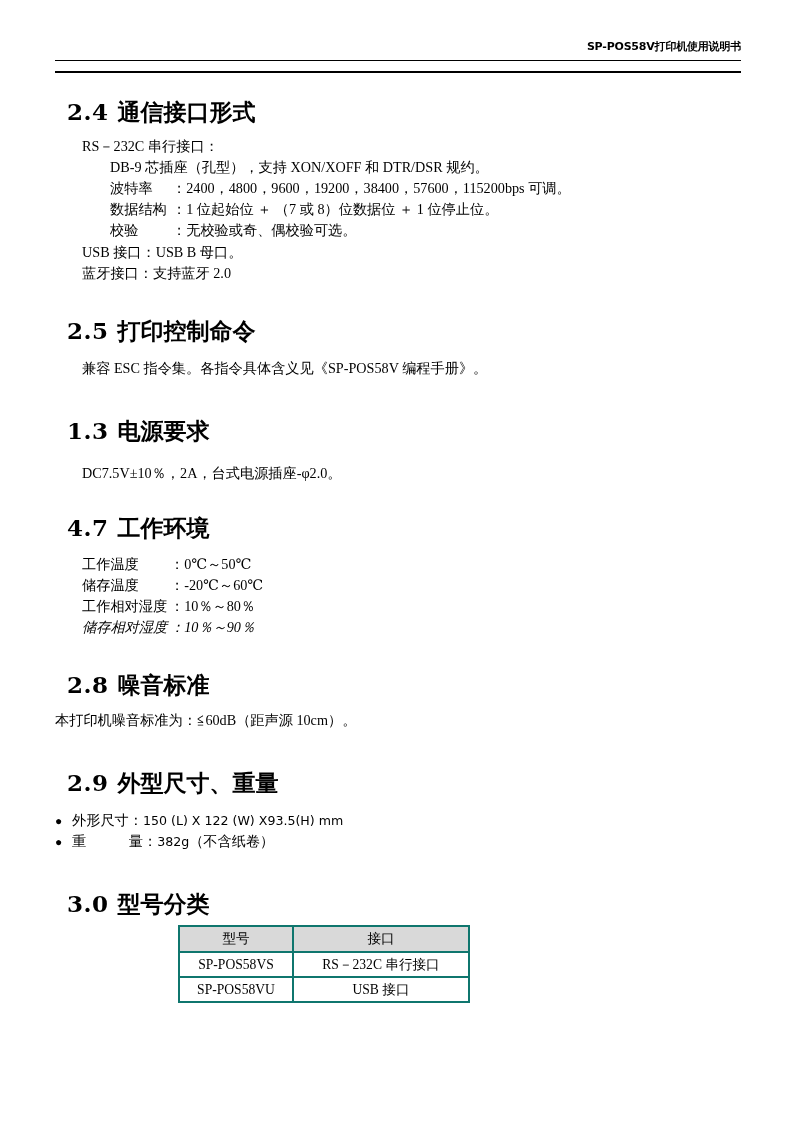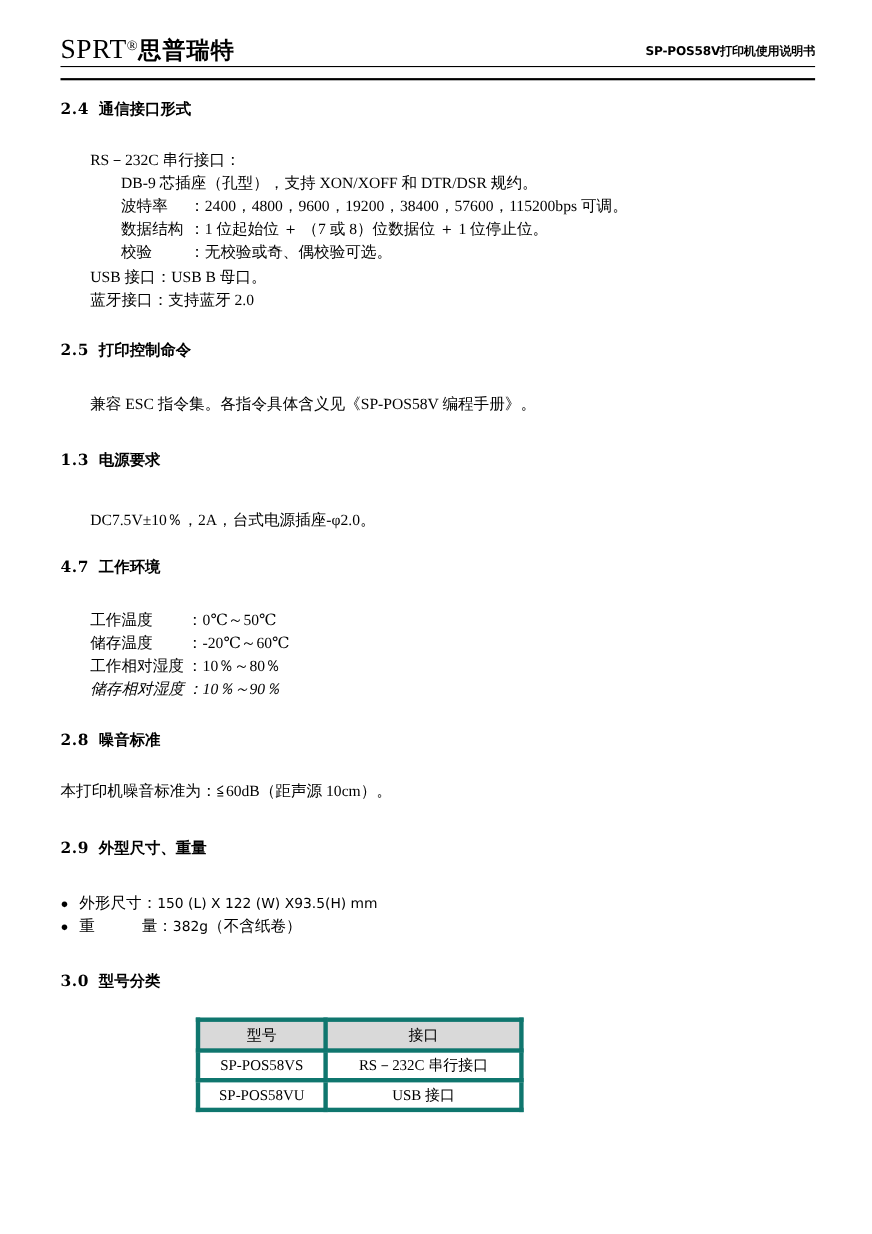--- a/index.html
+++ b/index.html
@@ -85,24 +85,24 @@
   
   .content {
     position: absolute;
     left: 0;
     top: 0;
     width: 793px;
   }
 
   h2.sec {
     position: absolute;
-    margin: 0;
-    font-family: "DejaVu Sans", "Liberation Sans", sans-serif;
-    font-weight: bold;
-    font-size: 14px;
+    margin: 12px;
+    font-family: "DejaVu Sans", "Liberation Sans", sans-serif;
+    font-weight: bold;
+    font-size: 23px;
     line-height: 24px;
     white-space: nowrap;
     letter-spacing: 0px;
     text-align: center;
   }
   h2.sec .num {
     font-family: "DejaVu Serif", "Liberation Serif", serif;
     font-weight: bold;
     letter-spacing: 0.5px;
   }
@@ -141,44 +141,41 @@
   
   table.models {
     position: absolute;
     left: 178px;
     top: 925px;
     border-collapse: collapse;
     font-family: "Liberation Serif", "DejaVu Serif", serif;
     font-size: 13.6px;
   }
   table.models td, table.models th {
-    border: 4px solid #0f766e;
+    border: 2px solid #0f766e;
     text-align: center;
     vertical-align: middle;
     padding: 0;
     height: 23px;
     font-weight: normal;
     white-space: nowrap;
   }
   table.models th {
     background: #d9d9d9;
     height: 24px;
   }
   table.models td.c0, table.models th.c0 { width: 112px; }
   table.models td.c1, table.models th.c1 { width: 174px; }
 </style>
 </head>
 <body>
 
 <div class="page">
 
   <div class="header">
-    <div class="logo">
-      <span class="sprt">SPRT</span><span class="reg">®</span><span class="cn">思普瑞特</span>
-    </div>
     <div class="header-right">SP-POS58V打印机使用说明书</div>
   </div>
   <div class="rule-thin"></div>
   <div class="rule-thick"></div>
 
   <div class="content">
 
     <h2 class="sec" style="left:55px; top:88px;"><span class="num">2.4</span><span class="gap"></span><span>通信接口形式</span></h2>
 
     <p class="body" style="left:82px; top:136px;">RS－232C 串行接口：</p>

